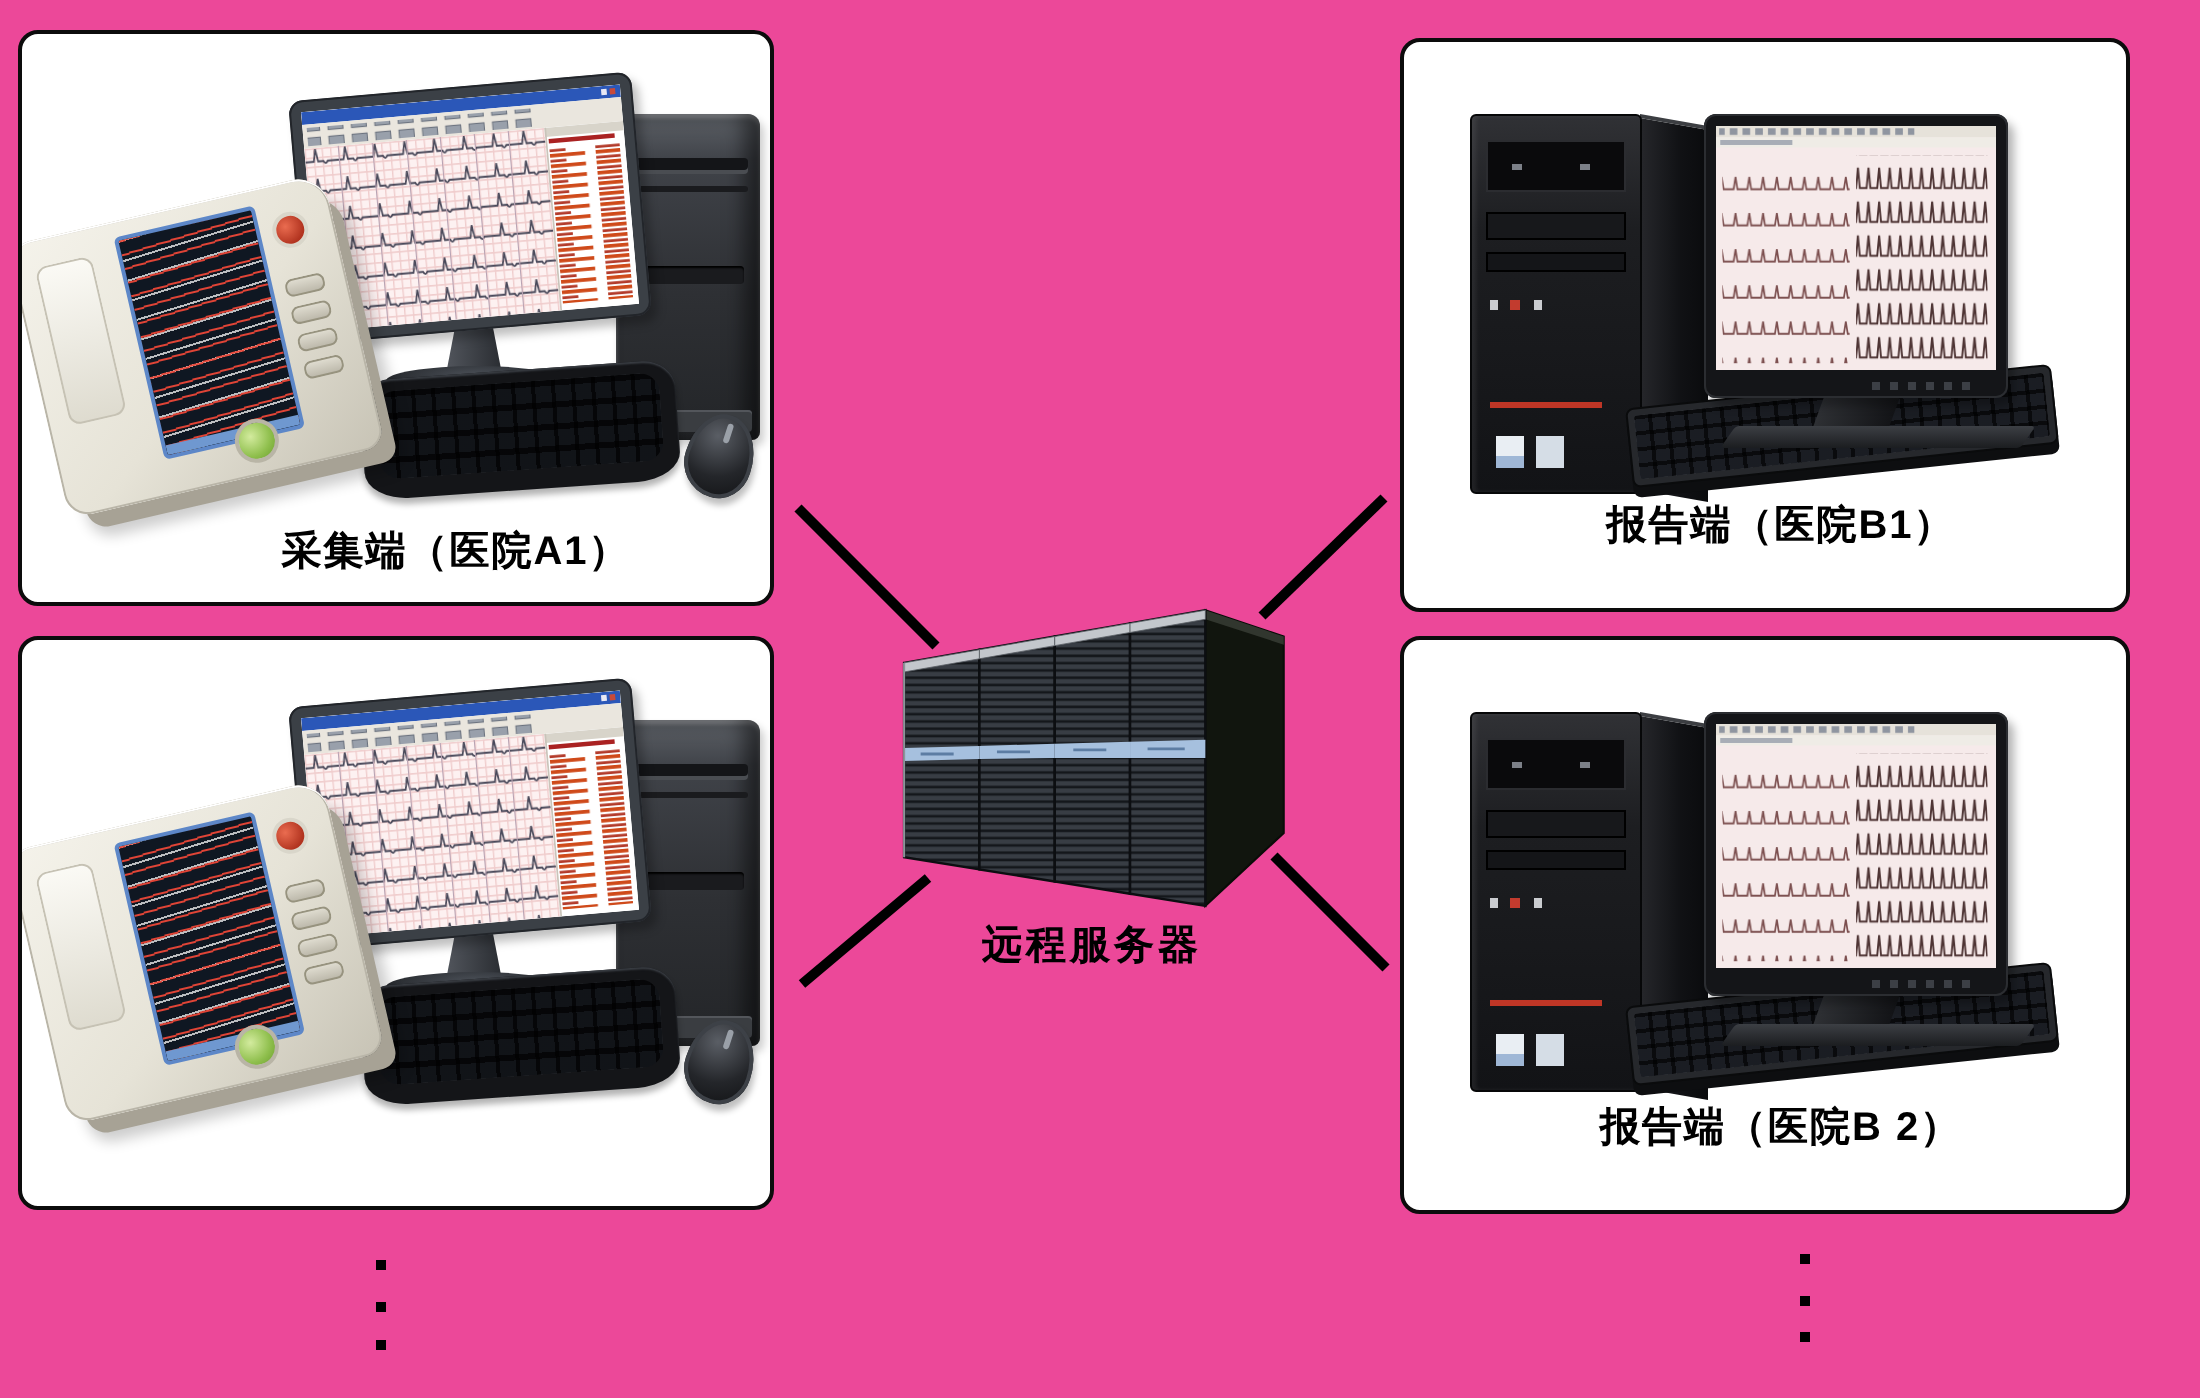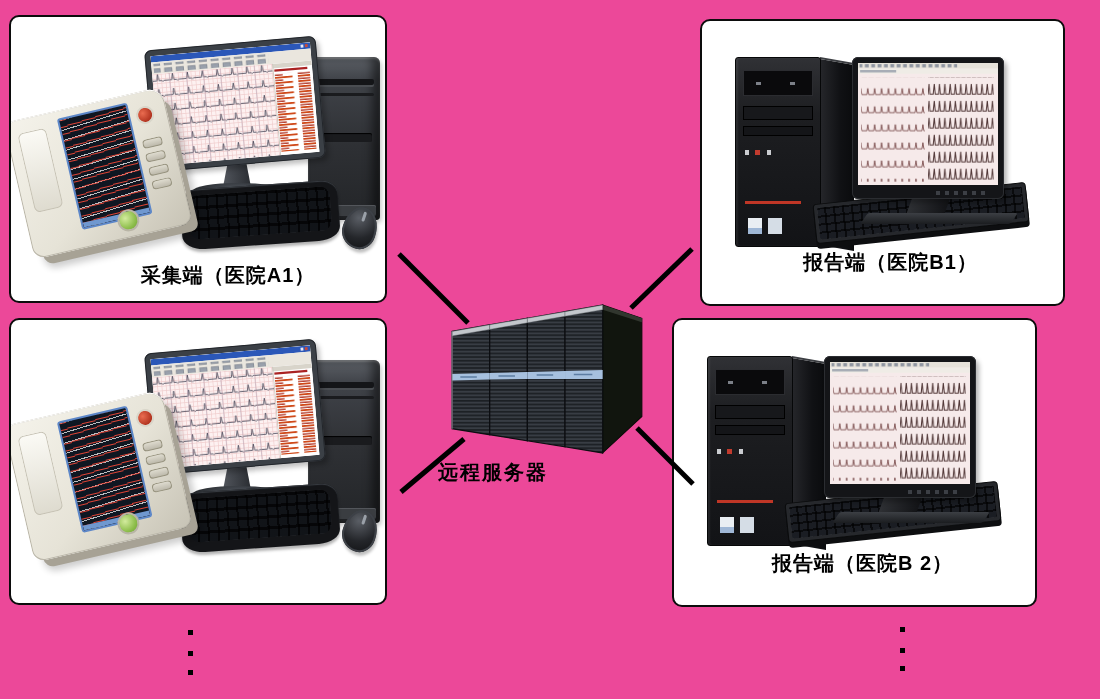--- a/index.html
+++ b/index.html
@@ -4,31 +4,31 @@
 <style>
   html,body{margin:0;padding:0;background:#ffffff;}
   #canvas{position:relative;width:1100px;height:699px;background:#ec4899;overflow:hidden;
           font-family:"Liberation Sans","DejaVu Sans",sans-serif;}
 
   
   .node-box{position:absolute;background:#fff;border:2px solid #0c0c0c;border-radius:10px;}
   #box-a1{left:9px;top:15px;width:374px;height:284px;}
   #box-a2{left:9px;top:318px;width:374px;height:283px;}
   #box-b1{left:700px;top:19px;width:361px;height:283px;}
-  #box-b2{left:672px;top:318px;width:361px;height:285px;}
+  #box-b2{left:700px;top:318px;width:361px;height:285px;}
   .box-label{position:absolute;left:0;right:0;text-align:center;font-size:20px;font-weight:700;
              color:#000;letter-spacing:1px;white-space:nowrap;}
   .a-label{bottom:12px;transform:translateX(30px);}
   .b-label{bottom:28px;margin-left:16px;}
 
   
   #net-lines{position:absolute;left:0;top:0;pointer-events:none;}
   #server-wrap{position:absolute;left:450px;top:297px;width:196px;height:162px;}
   #server-wrap svg{width:100%;height:100%;display:block;}
-  #server-label{position:absolute;left:438px;top:459px;width:216px;
+  #server-label{position:absolute;left:438px;top:459px;width:216px;text-align:center;
                 font-size:20px;font-weight:700;color:#000;letter-spacing:2px;}
 
   .dot{position:absolute;width:5px;height:5px;background:#000;}
 
   
   .scene{position:absolute;inset:0;overflow:hidden;border-radius:8px;}
 
   .twr{position:absolute;left:297px;top:40px;width:72px;height:163px;border-radius:6px 6px 4px 4px;
        background:linear-gradient(180deg,#5d6167 0%,#404349 14%,#2e3034 55%,#232528 100%);
        box-shadow:inset -8px 0 10px rgba(0,0,0,.5),inset 0 2px 2px rgba(255,255,255,.3),2px 3px 4px rgba(0,0,0,.2);}

